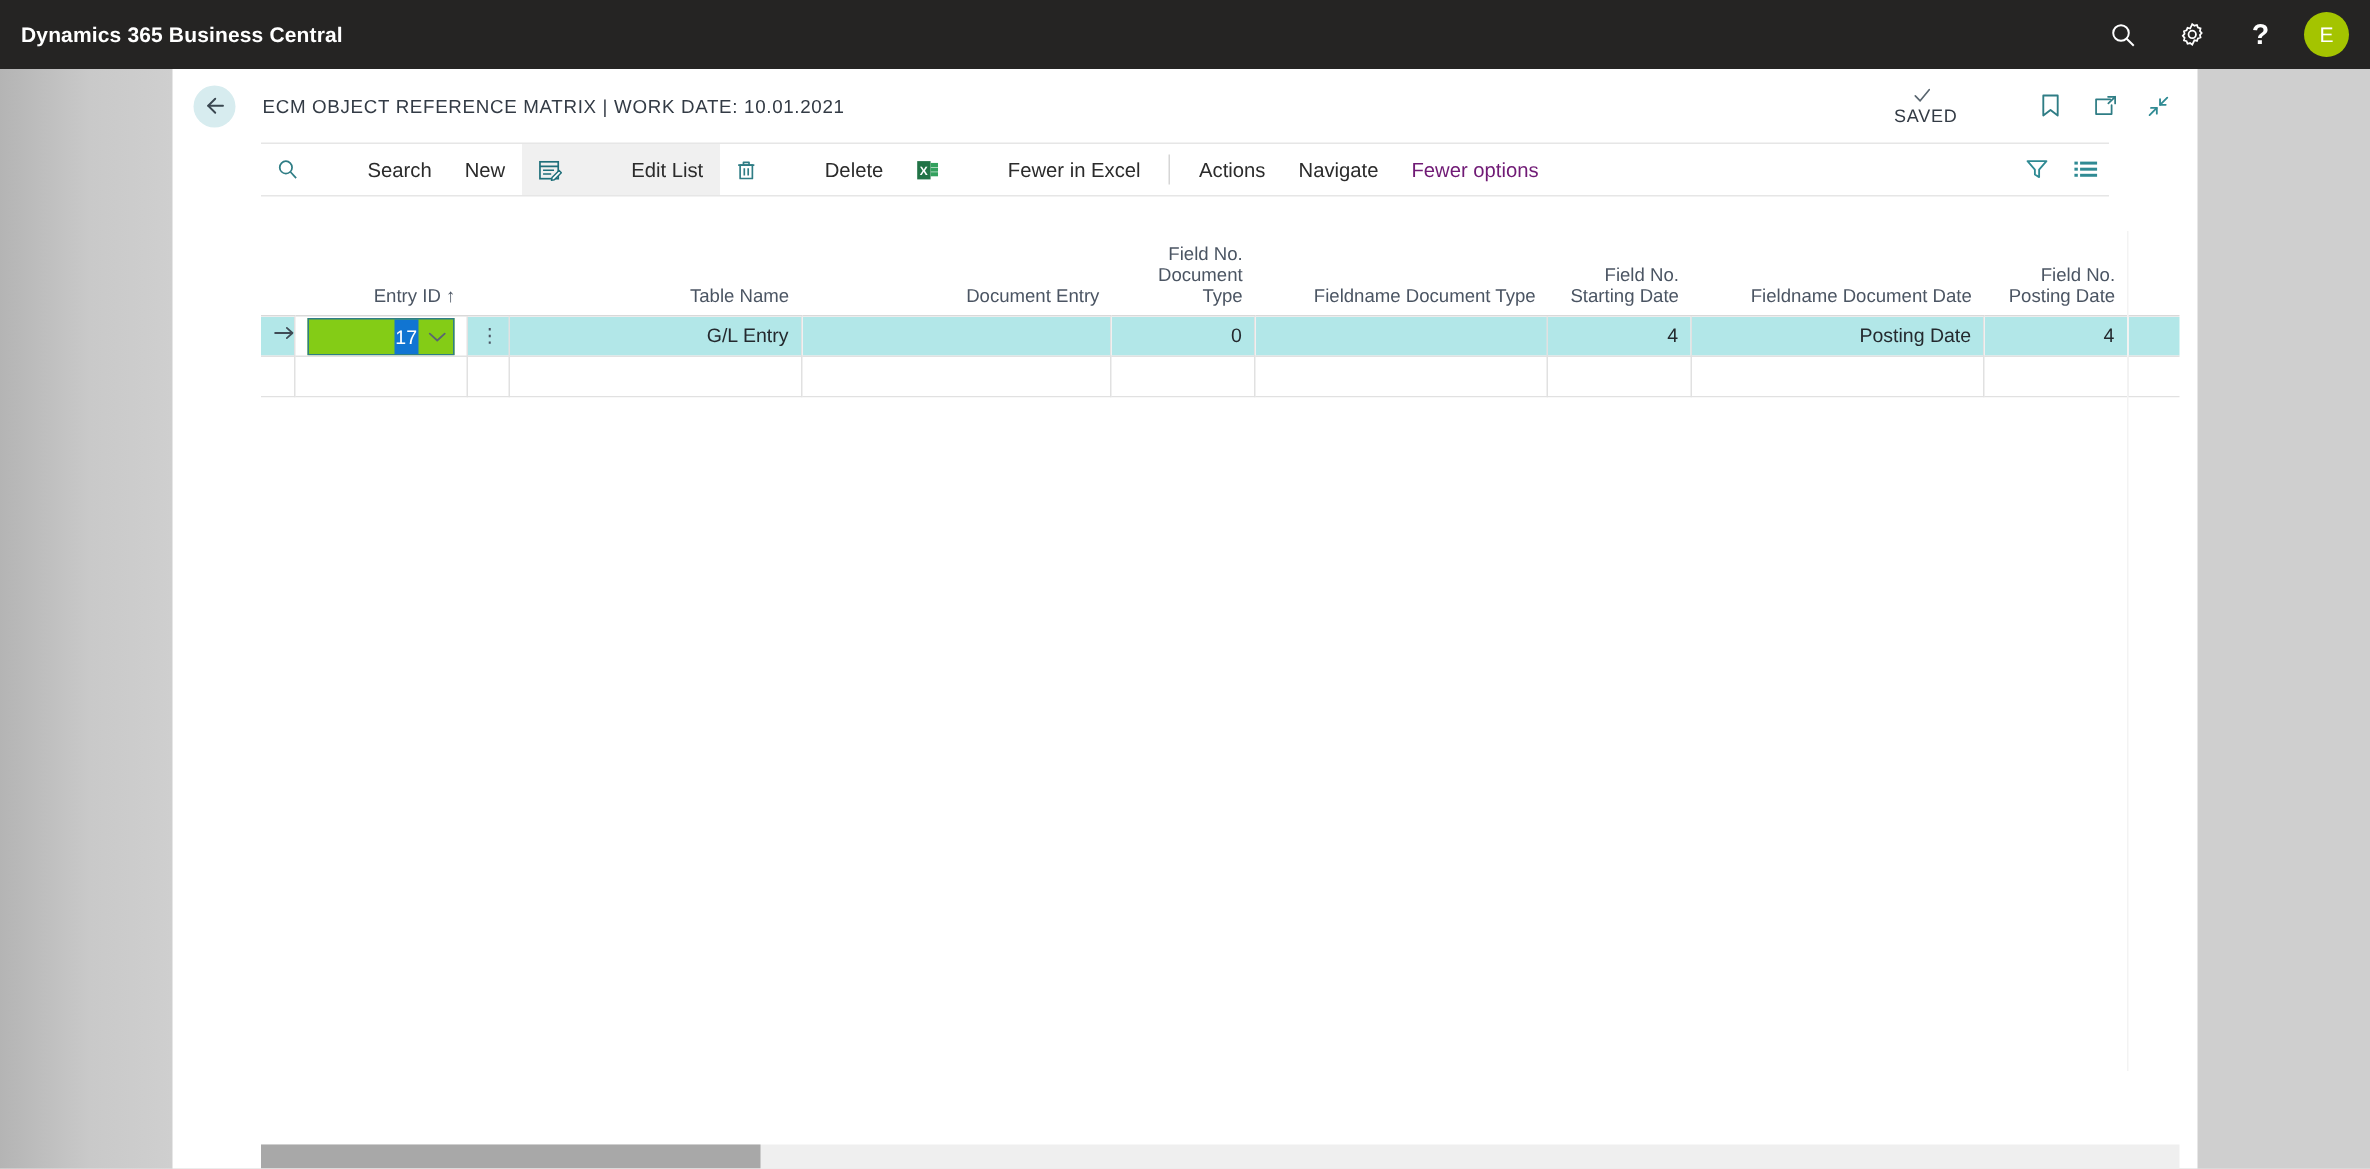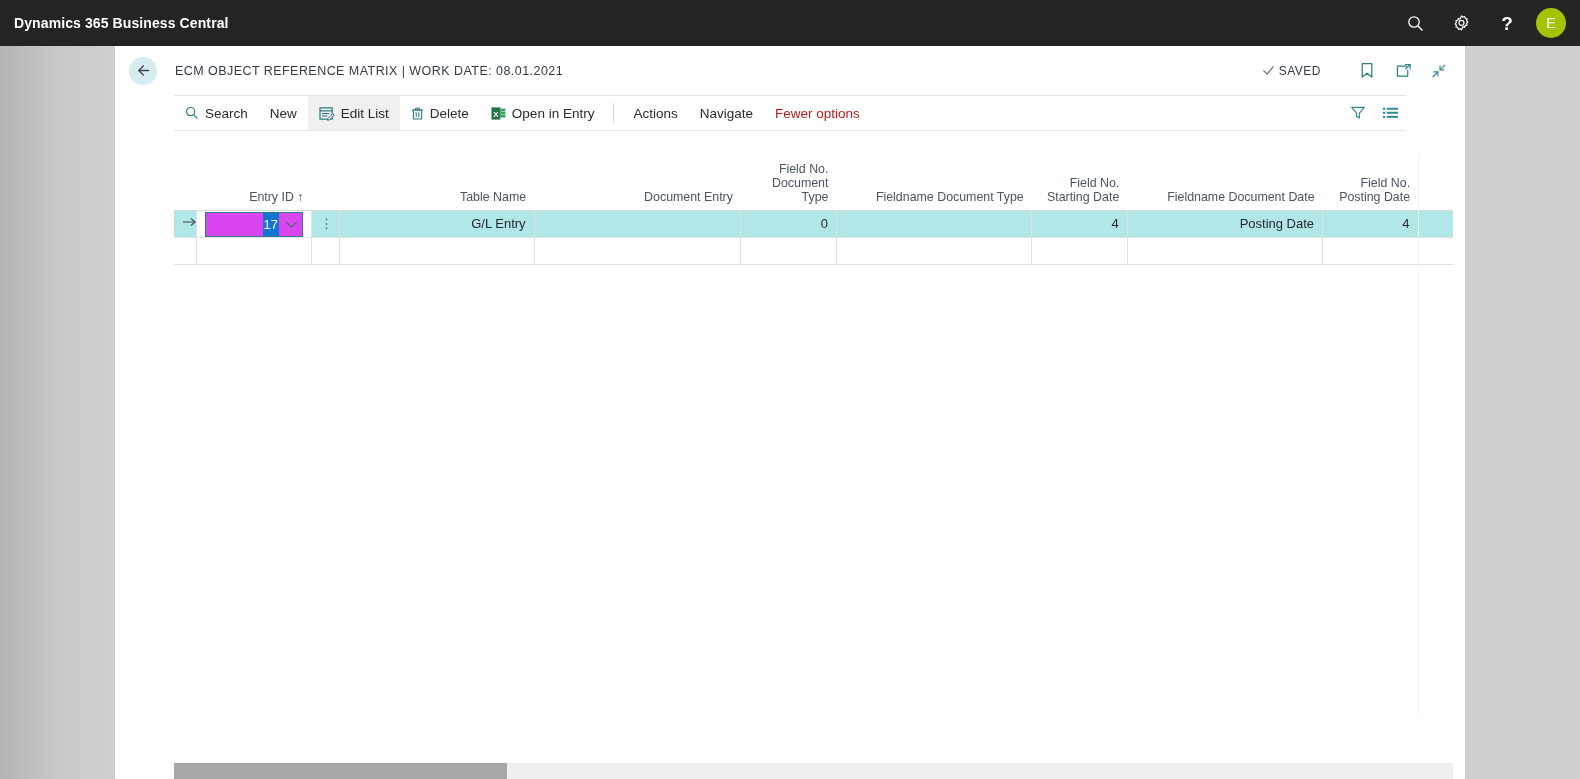--- a/index.html
+++ b/index.html
@@ -78,21 +78,22 @@
   .header-right {
     margin-left: auto;
     display: flex; align-items: center;
     margin-right: 12px;
   }
   .saved {
     display: flex; align-items: center;
     color: #333b45;
     font-size: 12px;
     letter-spacing: .5px;
-    margin-right: 24px;
+    margin-right: 40px;
+    flex-direction: column;
   }
   .saved svg { margin-right: 4px; }
   .hdr-icon {
     width: 28px; height: 28px;
     display: flex; align-items: center; justify-content: center;
     color: #2f7d85;
     margin-left: 8px;
   }
 
   
@@ -105,23 +106,24 @@
     display: flex; align-items: stretch;
   }
   .ribbon-inner { display: flex; align-items: stretch; }
   .rb-item {
     display: flex; align-items: center;
     padding: 0 11px;
     font-size: 13.5px;
     color: #2b2b2b;
     white-space: nowrap;
     cursor: default;
+    gap: 40px;
   }
   .rb-item.active { background: #f0f0f0; }
-  .rb-item.teal { color: #b91c1c; }
+  .rb-item.teal { color: #701a75; }
   .rb-ico { display: flex; align-items: center; margin-right: 6px; }
   .rb-sep {
     width: 1px; background: #d6d6d6;
     margin: 7px 8px;
   }
   .ribbon-right {
     margin-left: auto;
     display: flex; align-items: center;
   }
   .rbr-icon {
@@ -177,21 +179,21 @@
     width: 27px; padding: 0; text-align: center;
   }
   th.menucell { width: 27px; padding: 0; }
   .dots { color: #4b5563; font-size: 13px; letter-spacing: 0; line-height: 1; }
 
   
   td.editcell { padding: 0; border-right: none; background: #ffffff !important; }
   .editbox {
     height: 25px;
     border: 1.5px solid #2f7d85;
-    background: #d946ef;
+    background: #84cc16;
     display: flex; align-items: center;
     padding: 0 4px 0 6px;
     margin: 1px 0 0 0;
   }
   .editval {
     flex: 1;
     text-align: right;
     font-size: 13px;
     color: #ffffff;
     background: #1175d2;
@@ -252,21 +254,21 @@
 
 <div class="page">
 
   <div class="page-header">
     <div class="back-btn">
       <svg width="15" height="15" viewBox="0 0 16 16" fill="none" stroke="#3a4750" stroke-width="1.35" stroke-linecap="round" stroke-linejoin="round">
         <polyline points="8,3 3,8 8,13"></polyline>
           <line x1="3" y1="8" x2="13.5" y2="8"></line>
       </svg>
     </div>
-    <div class="page-title">ECM OBJECT REFERENCE MATRIX | WORK DATE: 08.01.2021</div>
+    <div class="page-title">ECM OBJECT REFERENCE MATRIX | WORK DATE: 10.01.2021</div>
 
     <div class="header-right">
       <div class="saved">
         <svg width="13" height="13" viewBox="0 0 14 14" fill="none" stroke="#5a6670" stroke-width="1.2" stroke-linecap="round" stroke-linejoin="round">
           <polyline points="2,7.5 5.5,11 12,3"></polyline>
         </svg>
         <span>SAVED</span>
       </div>
       <div class="hdr-icon" title="Bookmark">
         <svg width="14" height="17" viewBox="0 0 14 17" fill="none" stroke="#2f7d85" stroke-width="1.25" stroke-linejoin="round">
@@ -337,21 +339,21 @@
       <div class="rb-item">
         <span class="rb-ico">
           <svg width="15" height="15" viewBox="0 0 16 16">
             <rect x="0.5" y="1.5" width="9.5" height="13" fill="#217346"></rect>
             <rect x="10" y="2.8" width="5.3" height="2.9" fill="#33a15e"></rect>
             <rect x="10" y="6.1" width="5.3" height="2.9" fill="#33a15e"></rect>
             <rect x="10" y="9.4" width="5.3" height="2.9" fill="#33a15e"></rect>
             <text x="5.2" y="11.4" font-size="8.5" font-family="Liberation Sans, sans-serif" fill="#ffffff" text-anchor="middle" font-weight="bold">X</text>
           </svg>
         </span>
-        <span>Open in Entry</span>
+        <span>Fewer in Excel</span>
       </div>
 
       <div class="rb-sep"></div>
 
       <div class="rb-item">
         <span>Actions</span>
       </div>
       <div class="rb-item">
         <span>Navigate</span>
       </div>

